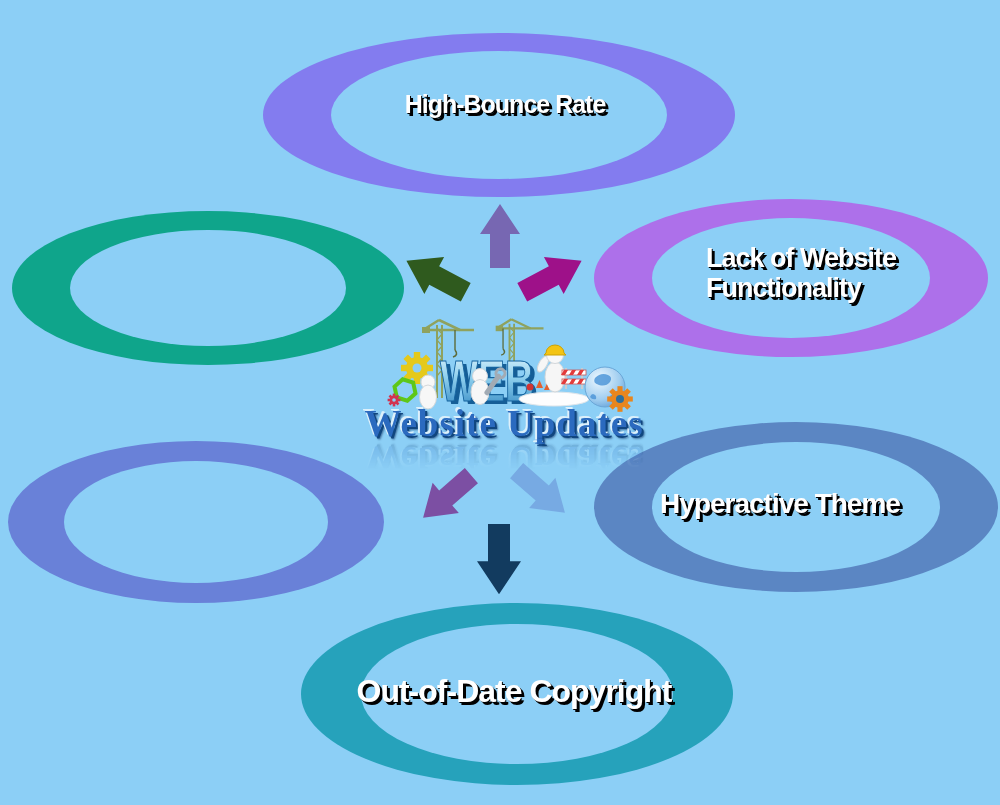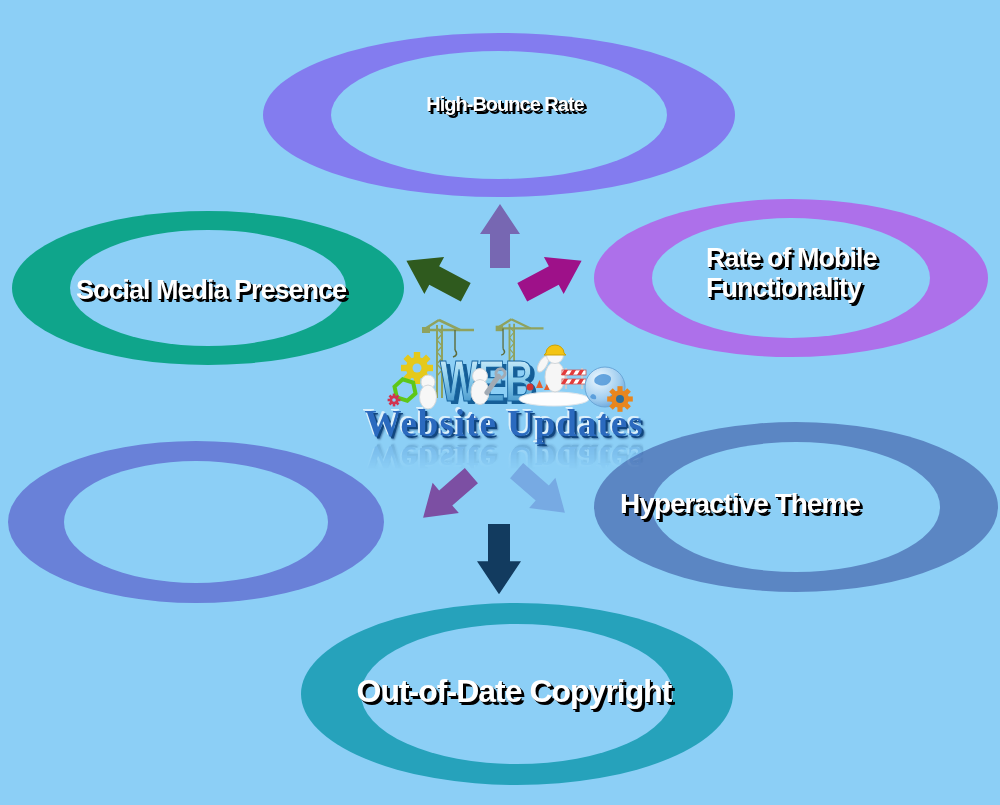--- a/index.html
+++ b/index.html
@@ -196,27 +196,26 @@
           <rect x="-3.2" y="-16" width="6.4" height="32" transform="rotate(45)"></rect>
           <rect x="-3.2" y="-16" width="6.4" height="32" transform="rotate(90)"></rect>
           <rect x="-3.2" y="-16" width="6.4" height="32" transform="rotate(135)"></rect>
           <circle r="11"></circle>
         </g>
         <circle r="5" fill="#2d6f9d"></circle>
       </g>
     </g>
   </svg>
 
-  <div class="node-label" style="left:505px;top:104px;font-size:20px;">High-Bounce Rate</div>
-
-  <div class="node-label" style="left:211px;top:290px;">Social Media Presence</div>
-
-  <div class="node-label two-line" style="left:706px;top:274px;">Rate of Mobile Functionality</div>
-
-
-  <div class="node-label" style="left:740px;top:504px;font-size:28px;">Hyperactive Theme</div>
+  <div class="node-label" style="left:505px;top:104px;font-size:25px;">High-Bounce Rate</div>
+
+
+  <div class="node-label two-line" style="left:706px;top:274px;">Lack of Website Functionality</div>
+
+
+  <div class="node-label" style="left:780px;top:504px;font-size:28px;">Hyperactive Theme</div>
 
   <div class="node-label" style="left:514px;top:691px;font-size:32px;">Out-of-Date Copyright</div>
 
   <div class="caption">Website Updates</div>
   <div class="caption reflection">Website Updates</div>
 
 </div>
 
 </body></html>

